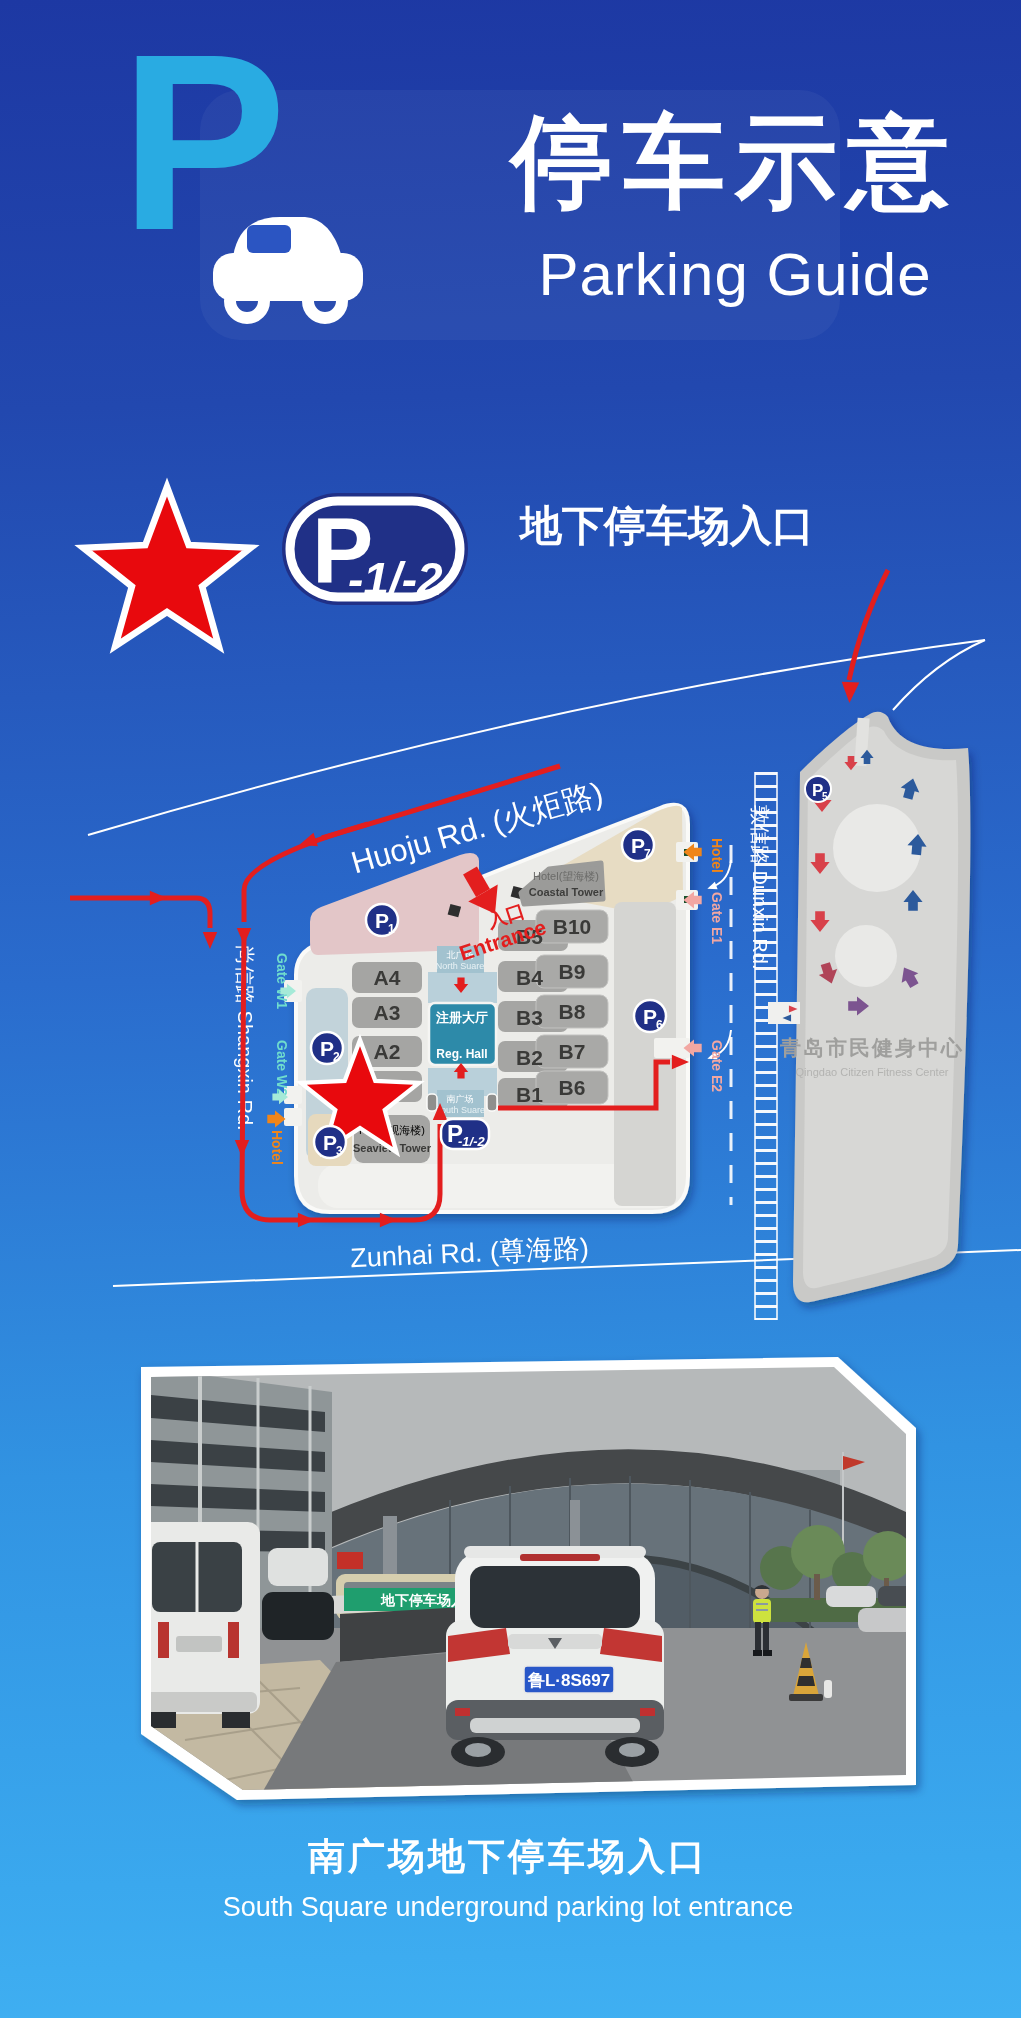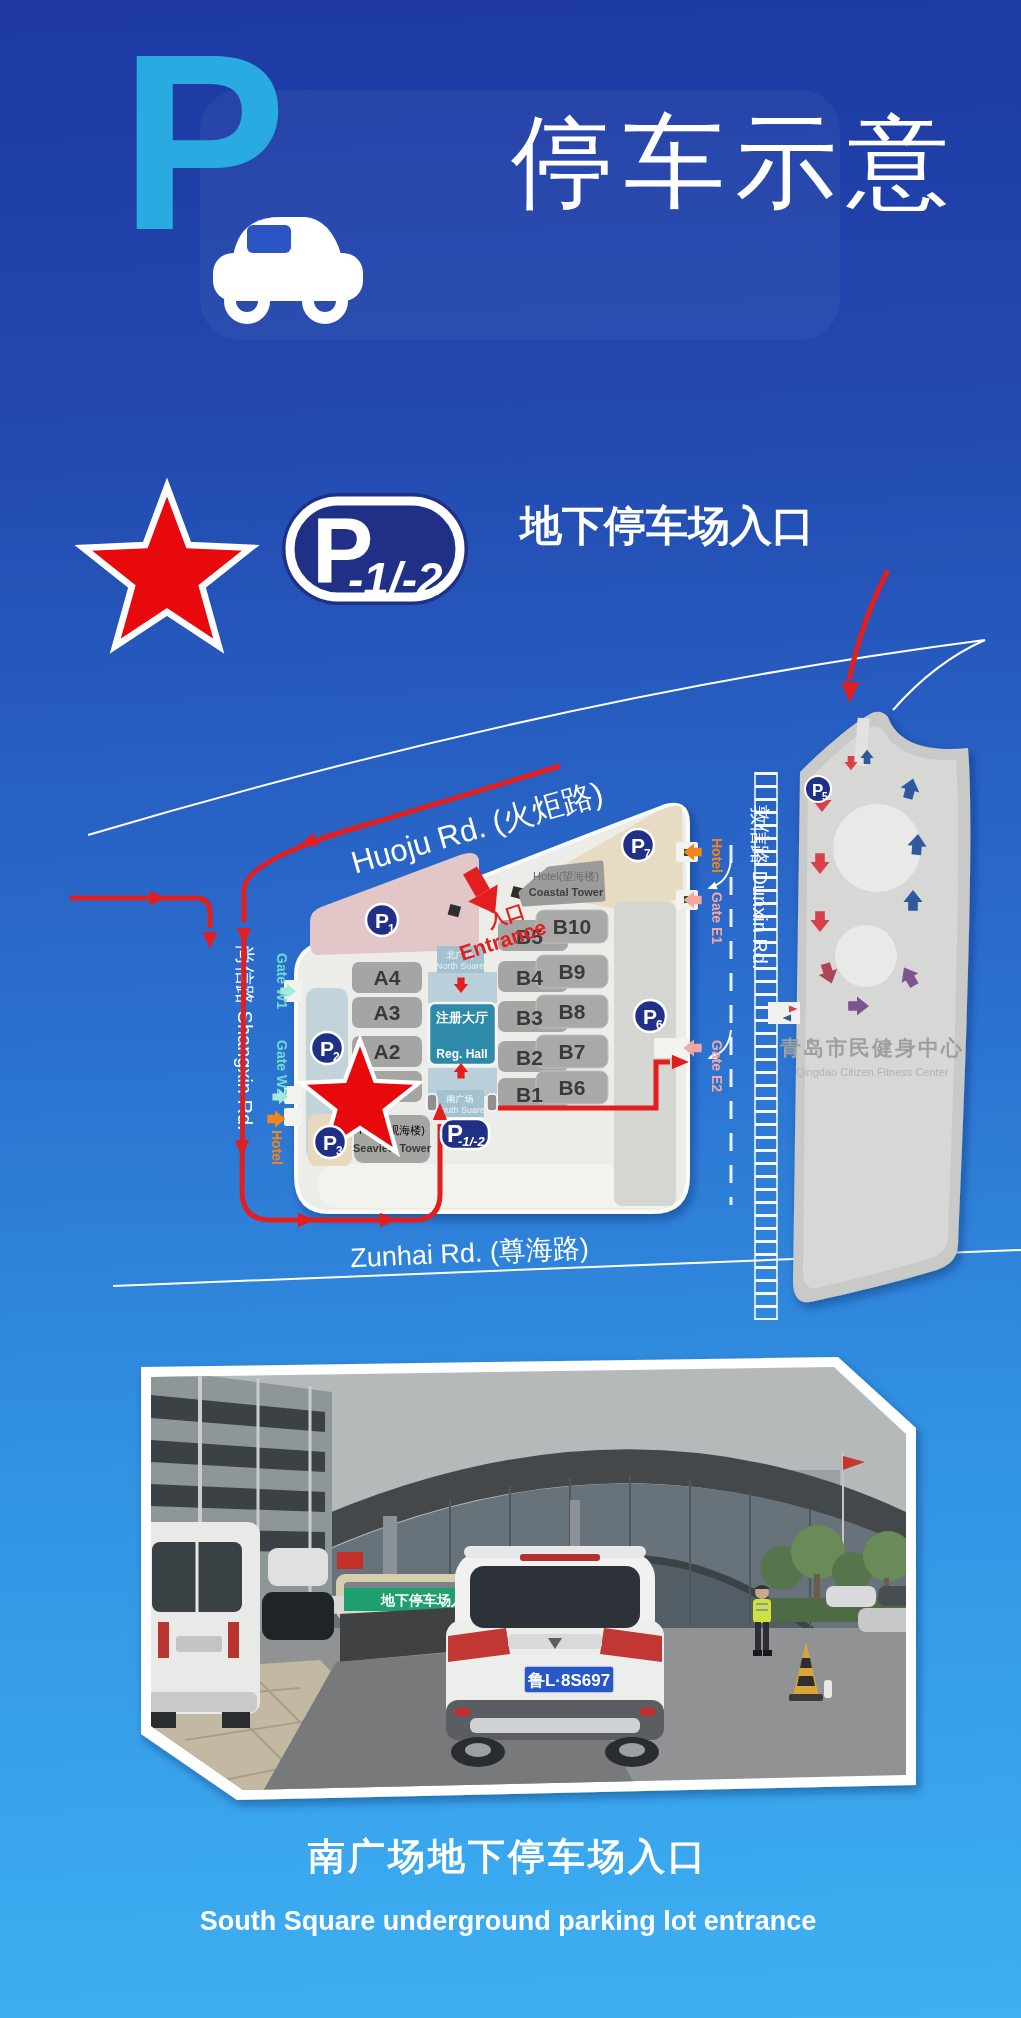--- a/index.html
+++ b/index.html
@@ -5,29 +5,29 @@
   html,body{margin:0;padding:0;background:#10214f;}
   .page{position:relative;width:1021px;height:2018px;overflow:hidden;
         font-family:"Liberation Sans",sans-serif;
         background:linear-gradient(178deg,#1d38a3 0%,#2248af 20%,#2a6ccd 48%,#3193e2 72%,#3aa8ee 92%,#40b0f2 100%);}
   .hdr-glow{position:absolute;left:200px;top:90px;width:640px;height:250px;border-radius:40px;
         background:rgba(255,255,255,0.045);}
   .logo-p{position:absolute;left:120px;top:18px;font-size:250px;font-weight:bold;
         color:#29abe2;line-height:1;letter-spacing:0;}
   .car-wrap{position:absolute;left:205px;top:205px;}
   .titles{position:absolute;left:455px;top:95px;width:560px;text-align:center;color:#ffffff;}
-  .title-zh{font-size:102px;font-weight:normal;letter-spacing:10px;white-space:nowrap;}
+  .title-zh{font-size:102px;font-weight:bold;letter-spacing:10px;white-space:nowrap;}
   .title-en{font-size:60px;font-weight:400;margin-top:8px;letter-spacing:1px;white-space:nowrap;}
   .legend-zh{font-size:42px;font-weight:bold;color:#fff;white-space:nowrap;}
   .legend-en{font-size:40px;color:#fff;margin-top:4px;white-space:nowrap;}
   .legend-text{position:absolute;left:520px;top:498px;}
   .overlay-svg{position:absolute;left:0;top:0;width:1021px;height:2018px;}
   .caption{position:absolute;left:0;top:1832px;width:1016px;text-align:center;color:#fff;}
   .cap-zh{font-size:37px;font-weight:bold;letter-spacing:3px;}
-  .cap-en{font-size:27px;font-weight:bold;margin-top:24px;}
+  .cap-en{font-size:27px;font-weight:normal;margin-top:10px;}
   text{font-family:"Liberation Sans",sans-serif;}
 </style>
 </head>
 <body>
 
 <div class="page">
 
   <div class="hdr-glow"></div>
 
   <div class="logo-p">P</div>
@@ -35,20 +35,21 @@
     <svg width="165" height="125" viewBox="0 0 165 125">
       <path d="M 28 52 Q 34 12 75 12 L 100 12 Q 126 14 137 52 Z" fill="#ffffff"></path>
       <rect x="8" y="48" width="150" height="48" rx="20" fill="#ffffff"></rect>
       <rect x="42" y="20" width="44" height="28" rx="6" fill="#2b55c2"></rect>
       <circle cx="42" cy="96" r="17" fill="none" stroke="#ffffff" stroke-width="12"></circle>
       <circle cx="120" cy="96" r="17" fill="none" stroke="#ffffff" stroke-width="12"></circle>
     </svg>
   </div>
   <div class="titles">
     <div class="title-zh">停车示意</div>
+    <div class="title-en">Parking Guide</div>
   </div>
 
   <div class="legend-text">
     <div class="legend-zh">地下停车场入口</div>
   </div>
 
   <svg class="overlay-svg" viewBox="0 0 1021 2018">
     <defs>
       <path id="star" d="M 0 -1 L 0.247 -0.34 L 0.951 -0.309 L 0.399 0.13 L 0.588 0.809 L 0 0.42 L -0.588 0.809 L -0.399 0.13 L -0.951 -0.309 L -0.247 -0.34 Z"></path>
       <path id="barrow" d="M -6 -11 L 6 -11 L 6 0 L 12 0 L 0 15 L -12 0 L -6 0 Z"></path>

